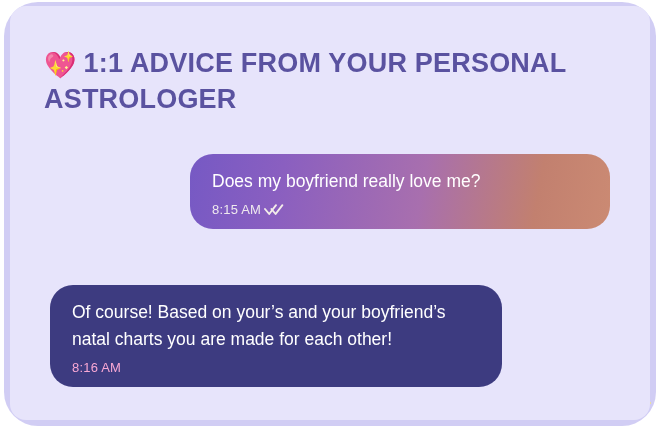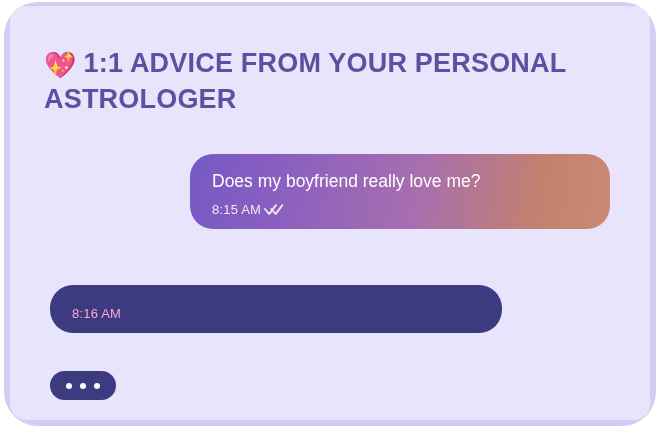--- a/index.html
+++ b/index.html
@@ -198,20 +198,21 @@
                 <path d="M1 7 L5.2 12 L12 3.2" fill="none" stroke="#f3ece9" stroke-width="1.9" stroke-linecap="round" stroke-linejoin="round"></path>
                 <path d="M7.4 7 L11.6 12 L18.4 3.2" fill="none" stroke="#f3ece9" stroke-width="1.9" stroke-linecap="round" stroke-linejoin="round"></path>
               </svg>
             </span>
           </div>
         </div>
       </div>
 
       <div class="row row-in">
         <div class="bubble bubble-in">
+          <p class="bubble-text">Of course! Based on your’s and your boyfriend’s natal charts you are made for each other!</p>
           <div class="meta">
             <span class="meta-time">8:16 AM</span>
           </div>
         </div>
       </div>
 
       <div class="typing-row">
         <div class="typing-pill">
           <span class="typing-dot"></span>
           <span class="typing-dot"></span>

